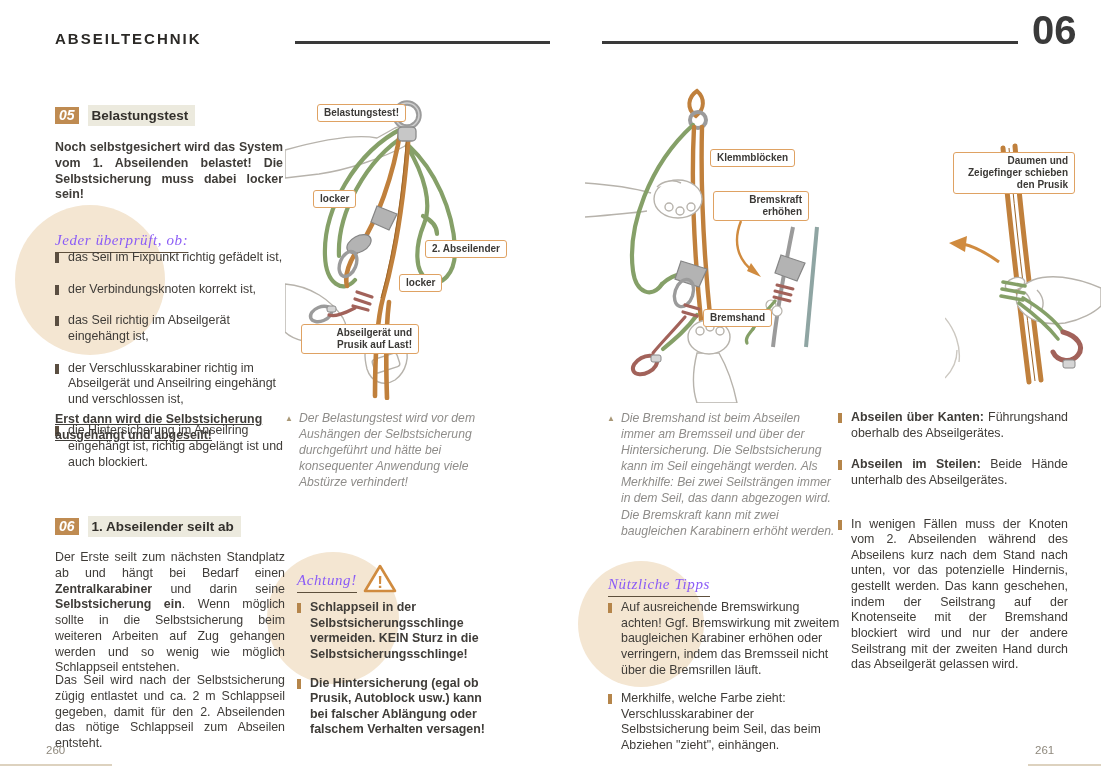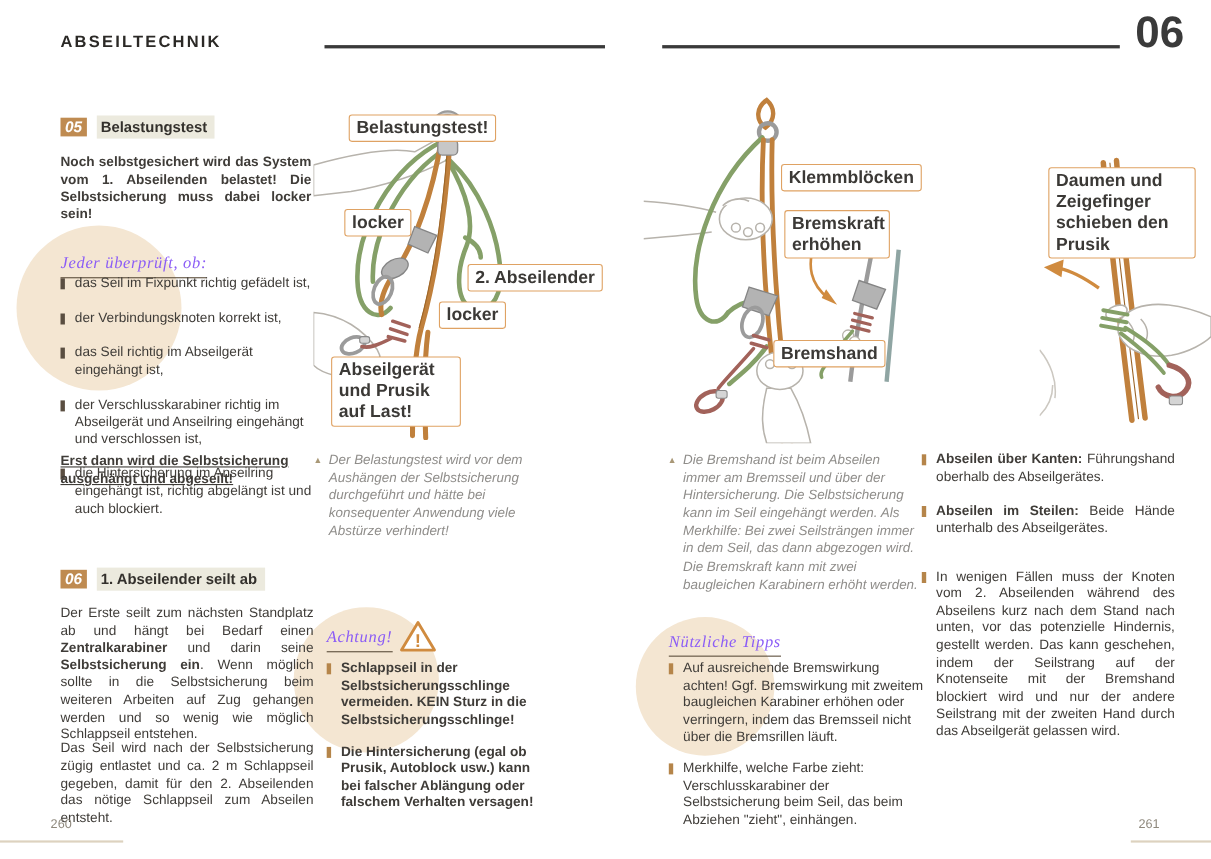--- a/index.html
+++ b/index.html
@@ -38,21 +38,21 @@
 
   
   .caption{display:flex;gap:6px;font-style:italic;color:#8f8d8a;font-size:12.2px;line-height:1.32;}
   .cap-marker{font-size:8px;color:#a99877;padding-top:4px;flex:0 0 auto;font-style:normal;}
 
   
   .beige{border-radius:50%;background:#f4e6d2;}
 
   
   .lbl{position:absolute;background:#fff;border:1.5px solid #dfa263;border-radius:3px;
-       padding:2px 6px;font-size:16px;font-weight:700;color:#3b3936;text-align:left;
+       padding:2px 6px;font-size:10px;font-weight:700;color:#3b3936;text-align:right;
        line-height:1.2;white-space:nowrap;box-sizing:border-box;}
   .lbl.wrap{white-space:normal;}
 
   .pagenum{font-size:11.5px;color:#8f897d;}
   .footrule{height:2px;background:#ddd2bf;top:764px;}
 </style>
 </head>
 <body>
 
 <div id="page">
@@ -293,21 +293,21 @@
         <path d="M58,142 L80,146"></path>
           <path d="M57,149 L79,153"></path>
           <path d="M56,156 L78,160"></path>
         <path d="M78,158 C98,170 110,180 118,192"></path>
         <path d="M74,163 C94,178 106,190 113,199"></path>
       </g>
 
       <path d="M118,192 C132,196 140,206 133,215 C126,224 112,221 108,212" fill="none" stroke="#a2625a" stroke-width="5" stroke-linecap="round"></path>
       <rect x="118" y="220" width="12" height="8" rx="2" fill="#d5d5d5" stroke="#8a8a8a" stroke-width="1"></rect>
     </svg>
-    <div class="lbl wrap" style="left:8px;top:12px;width:134px;">Daumen und Zeigefinger schieben den Prusik</div>
+    <div class="lbl wrap" style="left:8px;top:12px;width:122px;">Daumen und Zeigefinger schieben den Prusik</div>
   </div>
 
   <div class="abs pagenum" style="left:46px;top:744px;">260</div>
   <div class="abs pagenum" style="left:1035px;top:744px;">261</div>
   <div class="abs footrule" style="left:0;width:112px;"></div>
   <div class="abs footrule" style="left:1028px;width:73px;"></div>
 
 </div>
 
 </body></html>

